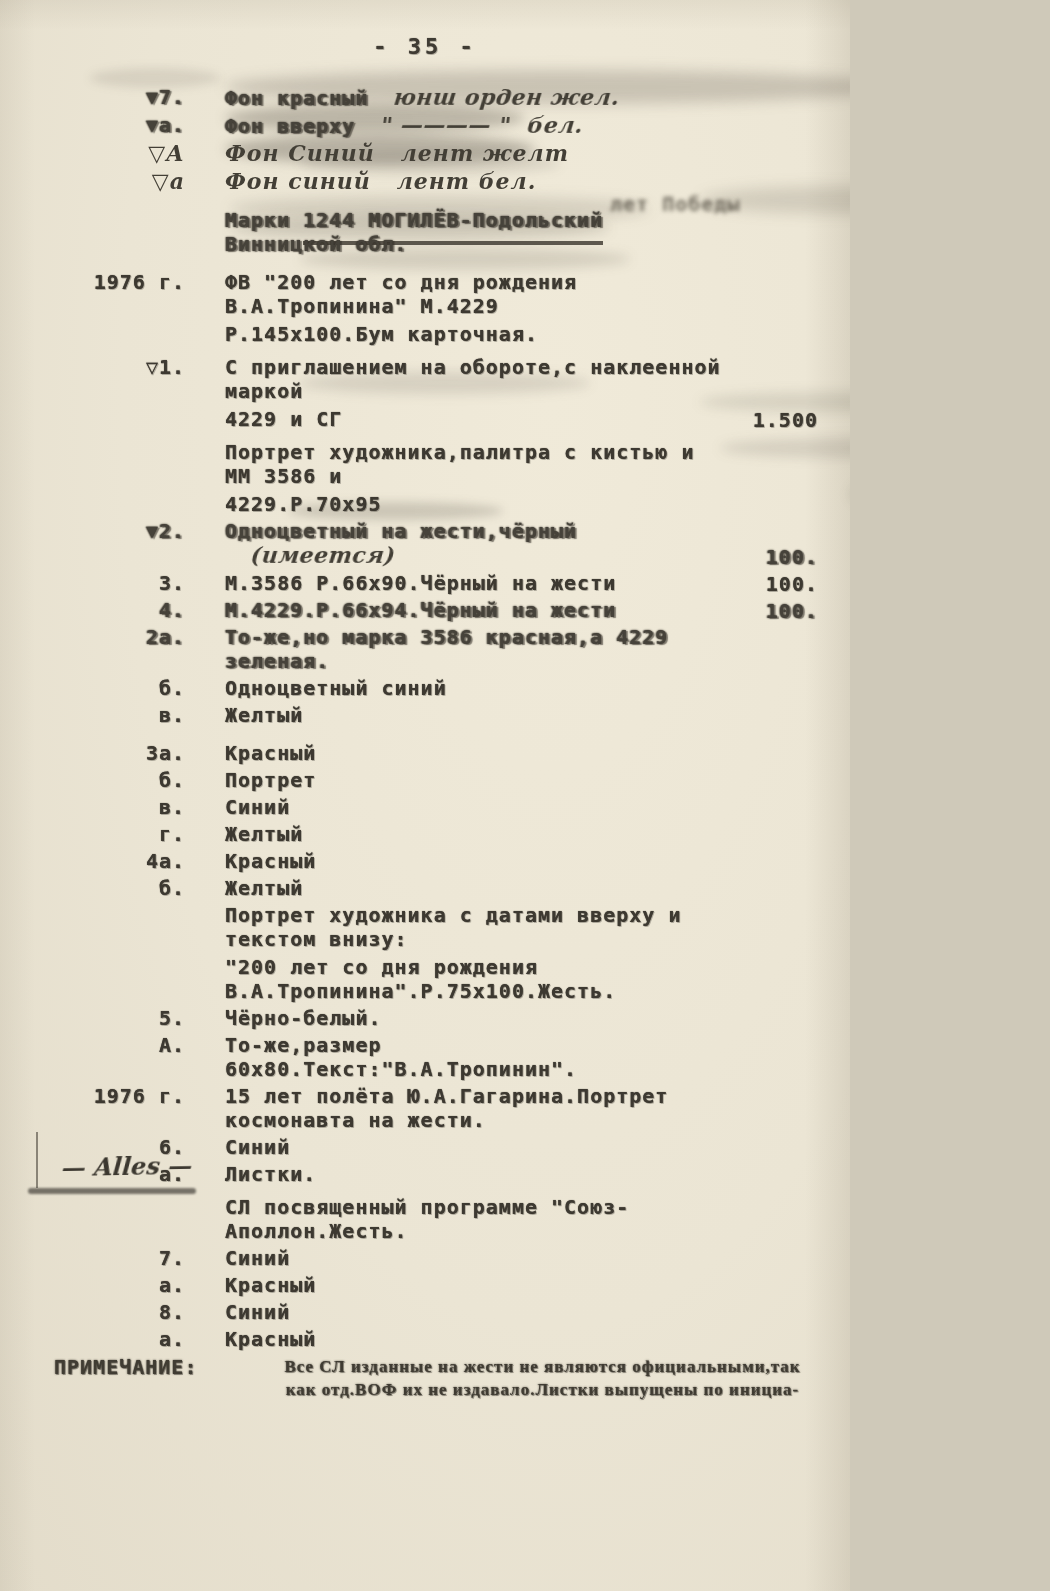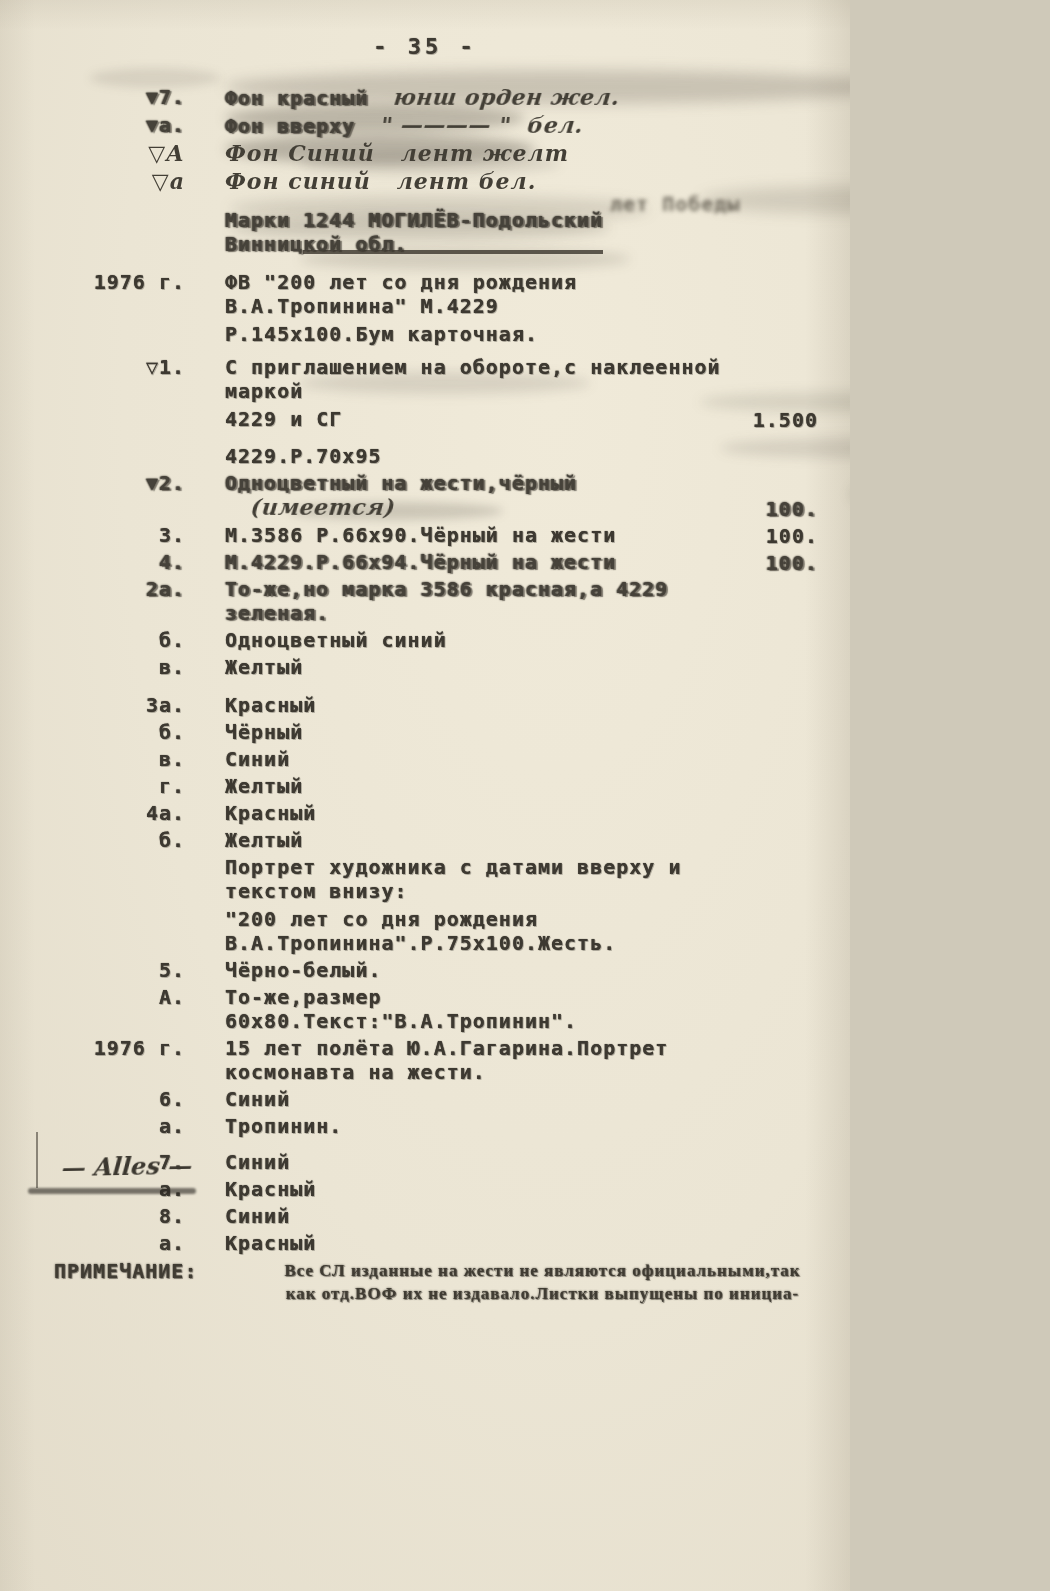--- a/index.html
+++ b/index.html
@@ -39,21 +39,21 @@
   .hw{
     font-family:"DejaVu Serif", serif;font-style:italic;font-weight:600;
     font-size:22px;letter-spacing:.5px;color:#433f36;
     display:inline-block;transform:skewX(-7deg);
     filter:blur(.35px);margin-left:26px;line-height:23px;
   }
   .hwrow .lbl,.hwrow .txt .typed{
     font-family:"DejaVu Serif", serif;font-style:italic;font-weight:600;
     font-size:22px;color:#433f36;text-shadow:none;filter:blur(.35px);letter-spacing:1px;
   }
-  .und{border-bottom:4px solid rgba(58,53,44,.8);padding-bottom:18px;}
+  .und{border-bottom:4px solid rgba(58,53,44,.8);padding-bottom:9px;}
   .line2{line-height:23px;margin-top:4px;}
   .note{position:relative;padding-left:235px;margin-top:3px;text-align:center;}
   .note .nlabel{
     position:absolute;left:54px;top:0;
     font-weight:700;font-size:20px;letter-spacing:1px;color:#403c33;
     text-shadow:0 0 2px rgba(52,48,40,.9),1px 1px 0 rgba(52,48,40,.4);filter:blur(.45px);
   }
   .note .nline{
     font-weight:700;font-size:17px;letter-spacing:1px;line-height:23px;color:#403c33;
     text-shadow:0 0 2px rgba(52,48,40,.85),1px 1px 0 rgba(52,48,40,.4);filter:blur(.45px);
@@ -132,21 +132,21 @@
       <div class="txt"><span class="typed">ФВ "200 лет со дня рождения В.А.Тропинина" М.4229</span><div class="line2"><span class="typed">Р.145х100.Бум карточная.</span></div></div>
       <div class="val typed"></div>
     </div>
       <div class="row g2">
       <div class="lbl typed">▽1.</div>
       <div class="txt"><span class="typed">С приглашением на обороте,с наклеенной маркой</span><div class="line2"><span class="typed">4229 и СГ</span></div></div>
       <div class="val typed">1.500</div>
     </div>
       <div class="row g2">
       <div class="lbl typed"></div>
-      <div class="txt"><div class="line2"><span class="typed">4229.Р.70х95</span></div></div>
+      <div class="txt"><span class="typed">Портрет художника,палитра с кистью и ММ 3586 и</span><div class="line2"><span class="typed">4229.Р.70х95</span></div></div>
       <div class="val typed"></div>
     </div>
       <div class="row smudge">
       <div class="lbl typed">▼2.</div>
       <div class="txt"><span class="typed">Одноцветный на жести,чёрный</span><span class="hw">(имеется)</span></div>
       <div class="val typed">100.</div>
     </div>
       <div class="row">
       <div class="lbl typed">3.</div>
       <div class="txt"><span class="typed">М.3586 Р.66х90.Чёрный на жести</span></div>
@@ -172,21 +172,21 @@
       <div class="txt"><span class="typed">Желтый</span></div>
       <div class="val typed"></div>
     </div>
       <div class="row g1">
       <div class="lbl typed">3а.</div>
       <div class="txt"><span class="typed">Красный</span></div>
       <div class="val typed"></div>
     </div>
       <div class="row">
       <div class="lbl typed">б.</div>
-      <div class="txt"><span class="typed">Чёрный</span></div>
+      <div class="txt"><span class="typed">Портрет</span></div>
       <div class="val typed"></div>
     </div>
       <div class="row">
       <div class="lbl typed">в.</div>
       <div class="txt"><span class="typed">Синий</span></div>
       <div class="val typed"></div>
     </div>
       <div class="row">
       <div class="lbl typed">г.</div>
       <div class="txt"><span class="typed">Желтый</span></div>
@@ -222,25 +222,26 @@
       <div class="txt"><span class="typed">15 лет полёта Ю.А.Гагарина.Портрет космонавта на жести.</span></div>
       <div class="val typed"></div>
     </div>
       <div class="row">
       <div class="lbl typed">6.</div>
       <div class="txt"><span class="typed">Синий</span></div>
       <div class="val typed"></div>
     </div>
       <div class="row">
       <div class="lbl typed">а.</div>
-      <div class="txt"><span class="typed">Тропинин.</span></div>
+      <div class="txt"><span class="typed">Листки.</span></div>
       <div class="val typed"></div>
     </div>
       <div class="row g2">
       <div class="lbl typed"></div>
+      <div class="txt"><span class="typed">СЛ посвященный программе "Союз-Аполлон.Жесть.</span></div>
       <div class="val typed"></div>
     </div>
       <div class="row">
       <div class="lbl typed">7.</div>
       <div class="txt"><span class="typed">Синий</span></div>
       <div class="val typed"></div>
     </div>
       <div class="row">
       <div class="lbl typed">а.</div>
       <div class="txt"><span class="typed">Красный</span></div>

